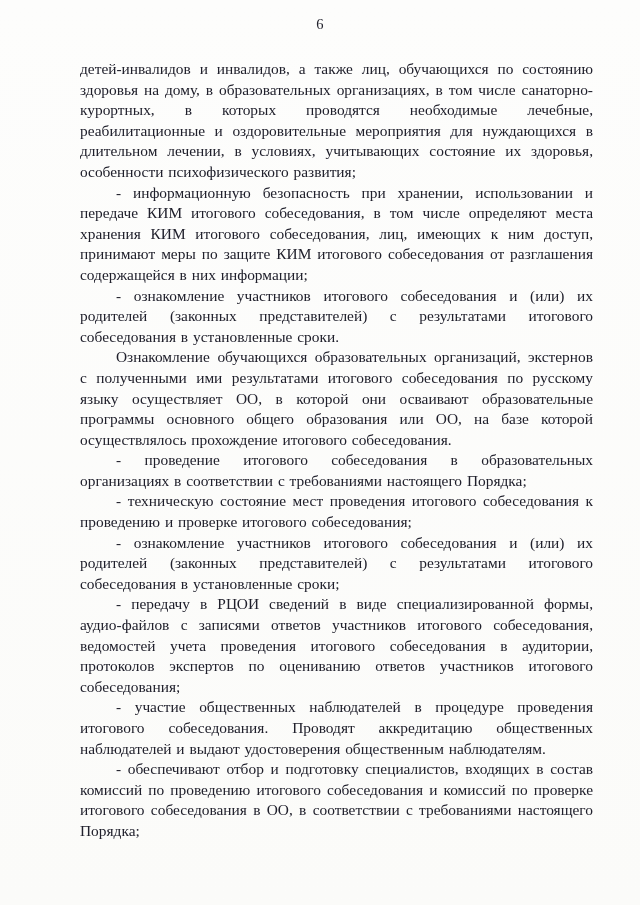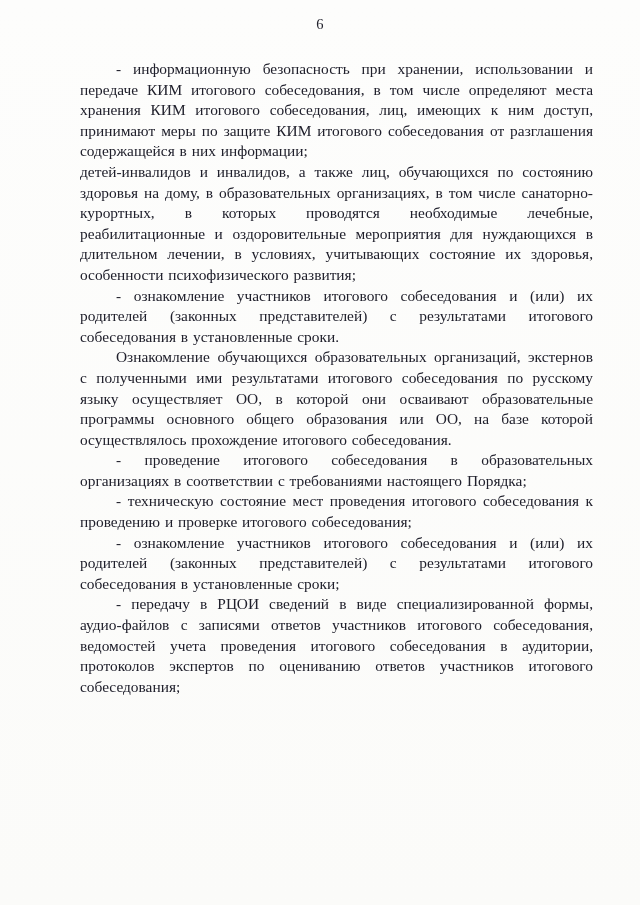--- a/index.html
+++ b/index.html
@@ -45,22 +45,24 @@
   .para.no-indent {
     text-indent: 0;
   }
 </style>
 </head>
 <body>
 
 <div class="page">
   <div class="page-number">6</div>
   <div class="text-block">
+    <p class="para no-indent">детей-инвалидов и инвалидов, а также лиц, обучающихся по состоянию здоровья на дому,  в образовательных организациях, в том числе санаторно-курортных, в которых проводятся необходимые лечебные, реабилитационные и оздоровительные мероприятия для нуждающихся в длительном лечении, в условиях, учитывающих состояние их здоровья, особенности психофизического развития;</p>
     <p class="para">- информационную безопасность при хранении, использовании и передаче КИМ итогового собеседования, в том числе определяют места хранения КИМ итогового собеседования, лиц, имеющих к ним доступ, принимают меры по защите КИМ итогового собеседования от разглашения содержащейся в них информации;</p>
-    <p class="para no-indent">детей-инвалидов и инвалидов, а также лиц, обучающихся по состоянию здоровья на дому,  в образовательных организациях, в том числе санаторно-курортных, в которых проводятся необходимые лечебные, реабилитационные и оздоровительные мероприятия для нуждающихся в длительном лечении, в условиях, учитывающих состояние их здоровья, особенности психофизического развития;</p>
     <p class="para">- ознакомление участников итогового собеседования и (или) их родителей (законных представителей) с результатами итогового собеседования в установленные сроки.</p>
     <p class="para">Ознакомление обучающихся образовательных организаций, экстернов с полученными ими результатами итогового собеседования по русскому языку осуществляет ОО, в которой они осваивают образовательные программы основного общего образования или ОО, на базе которой осуществлялось прохождение итогового собеседования.</p>
     <p class="para">- проведение итогового собеседования в образовательных организациях в соответствии с требованиями настоящего Порядка;</p>
     <p class="para">- техническую состояние мест проведения итогового собеседования к проведению и проверке итогового собеседования;</p>
     <p class="para">- ознакомление участников итогового собеседования и (или) их родителей (законных представителей) с результатами итогового собеседования в установленные сроки;</p>
     <p class="para">- передачу в РЦОИ сведений в виде специализированной формы, аудио-файлов с записями ответов участников итогового собеседования, ведомостей учета проведения итогового собеседования в аудитории, протоколов экспертов по оцениванию ответов участников итогового собеседования;</p>
+    <p class="para">- участие общественных наблюдателей в процедуре проведения итогового собеседования. Проводят аккредитацию общественных наблюдателей и выдают удостоверения общественным наблюдателям.</p>
+    <p class="para">- обеспечивают отбор и подготовку специалистов, входящих в состав комиссий по проведению итогового собеседования и комиссий по проверке итогового собеседования в ОО, в соответствии с требованиями настоящего Порядка;</p>
   </div>
 </div>
 
 </body></html>

